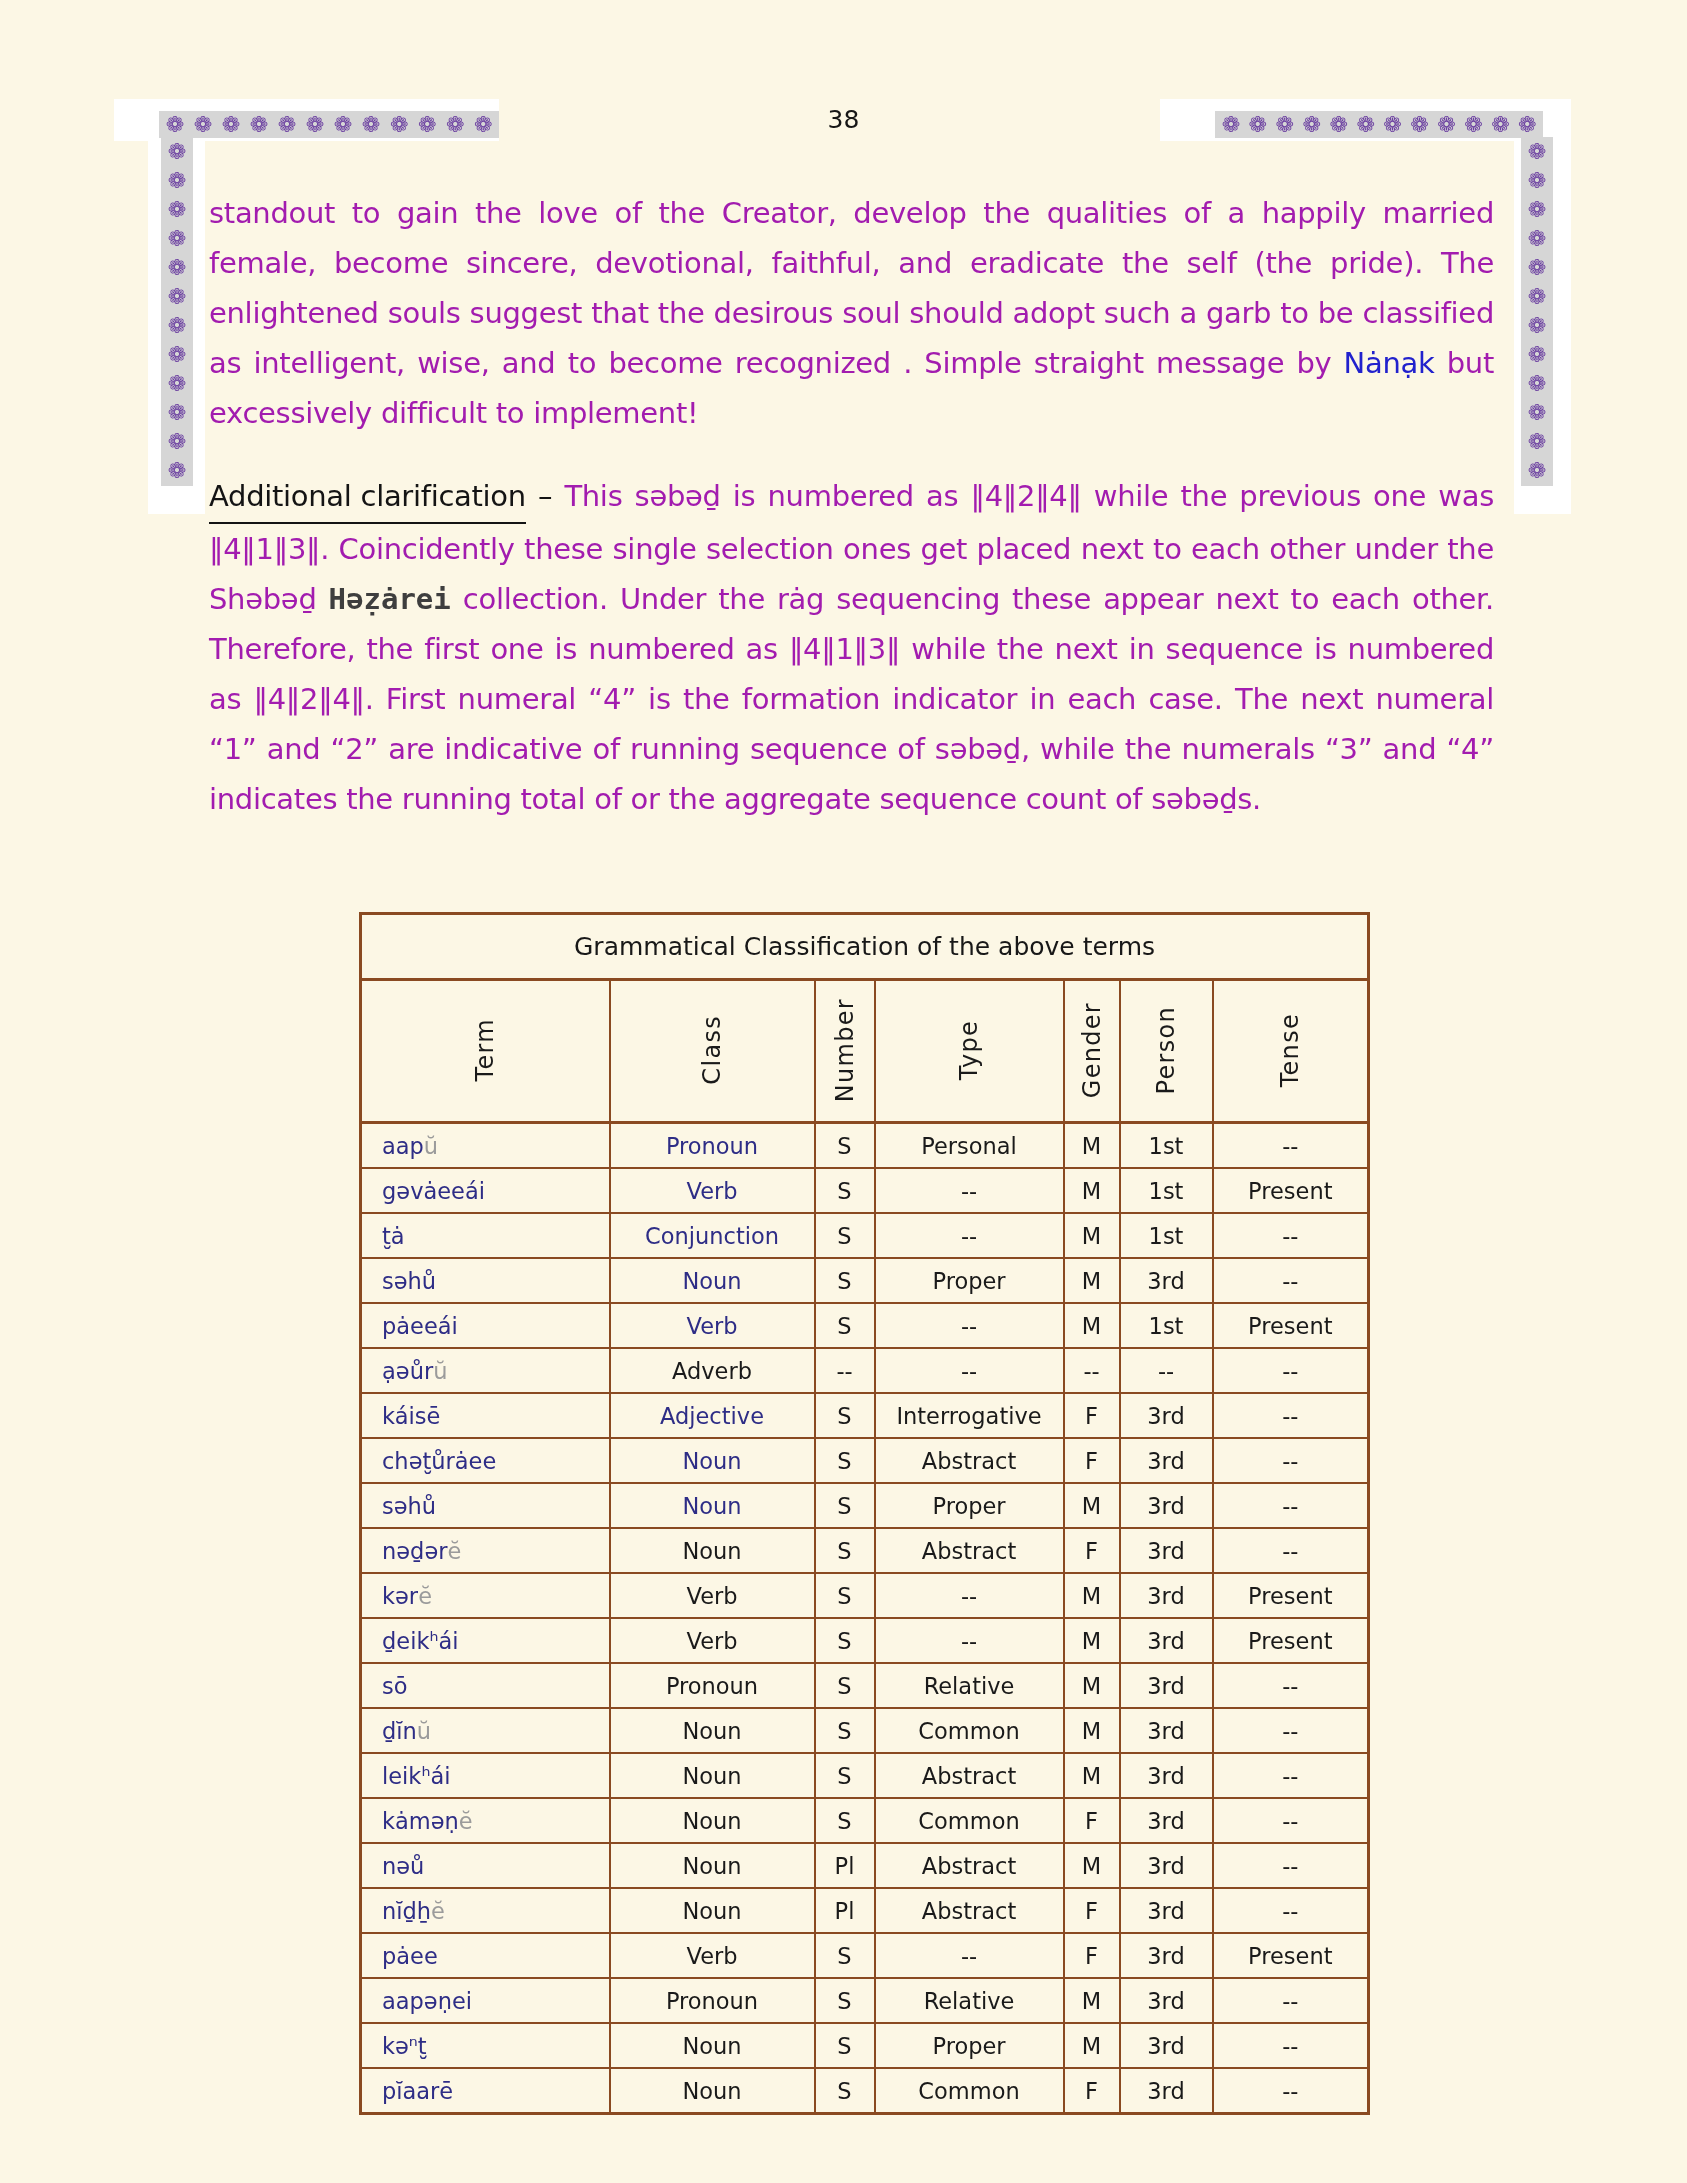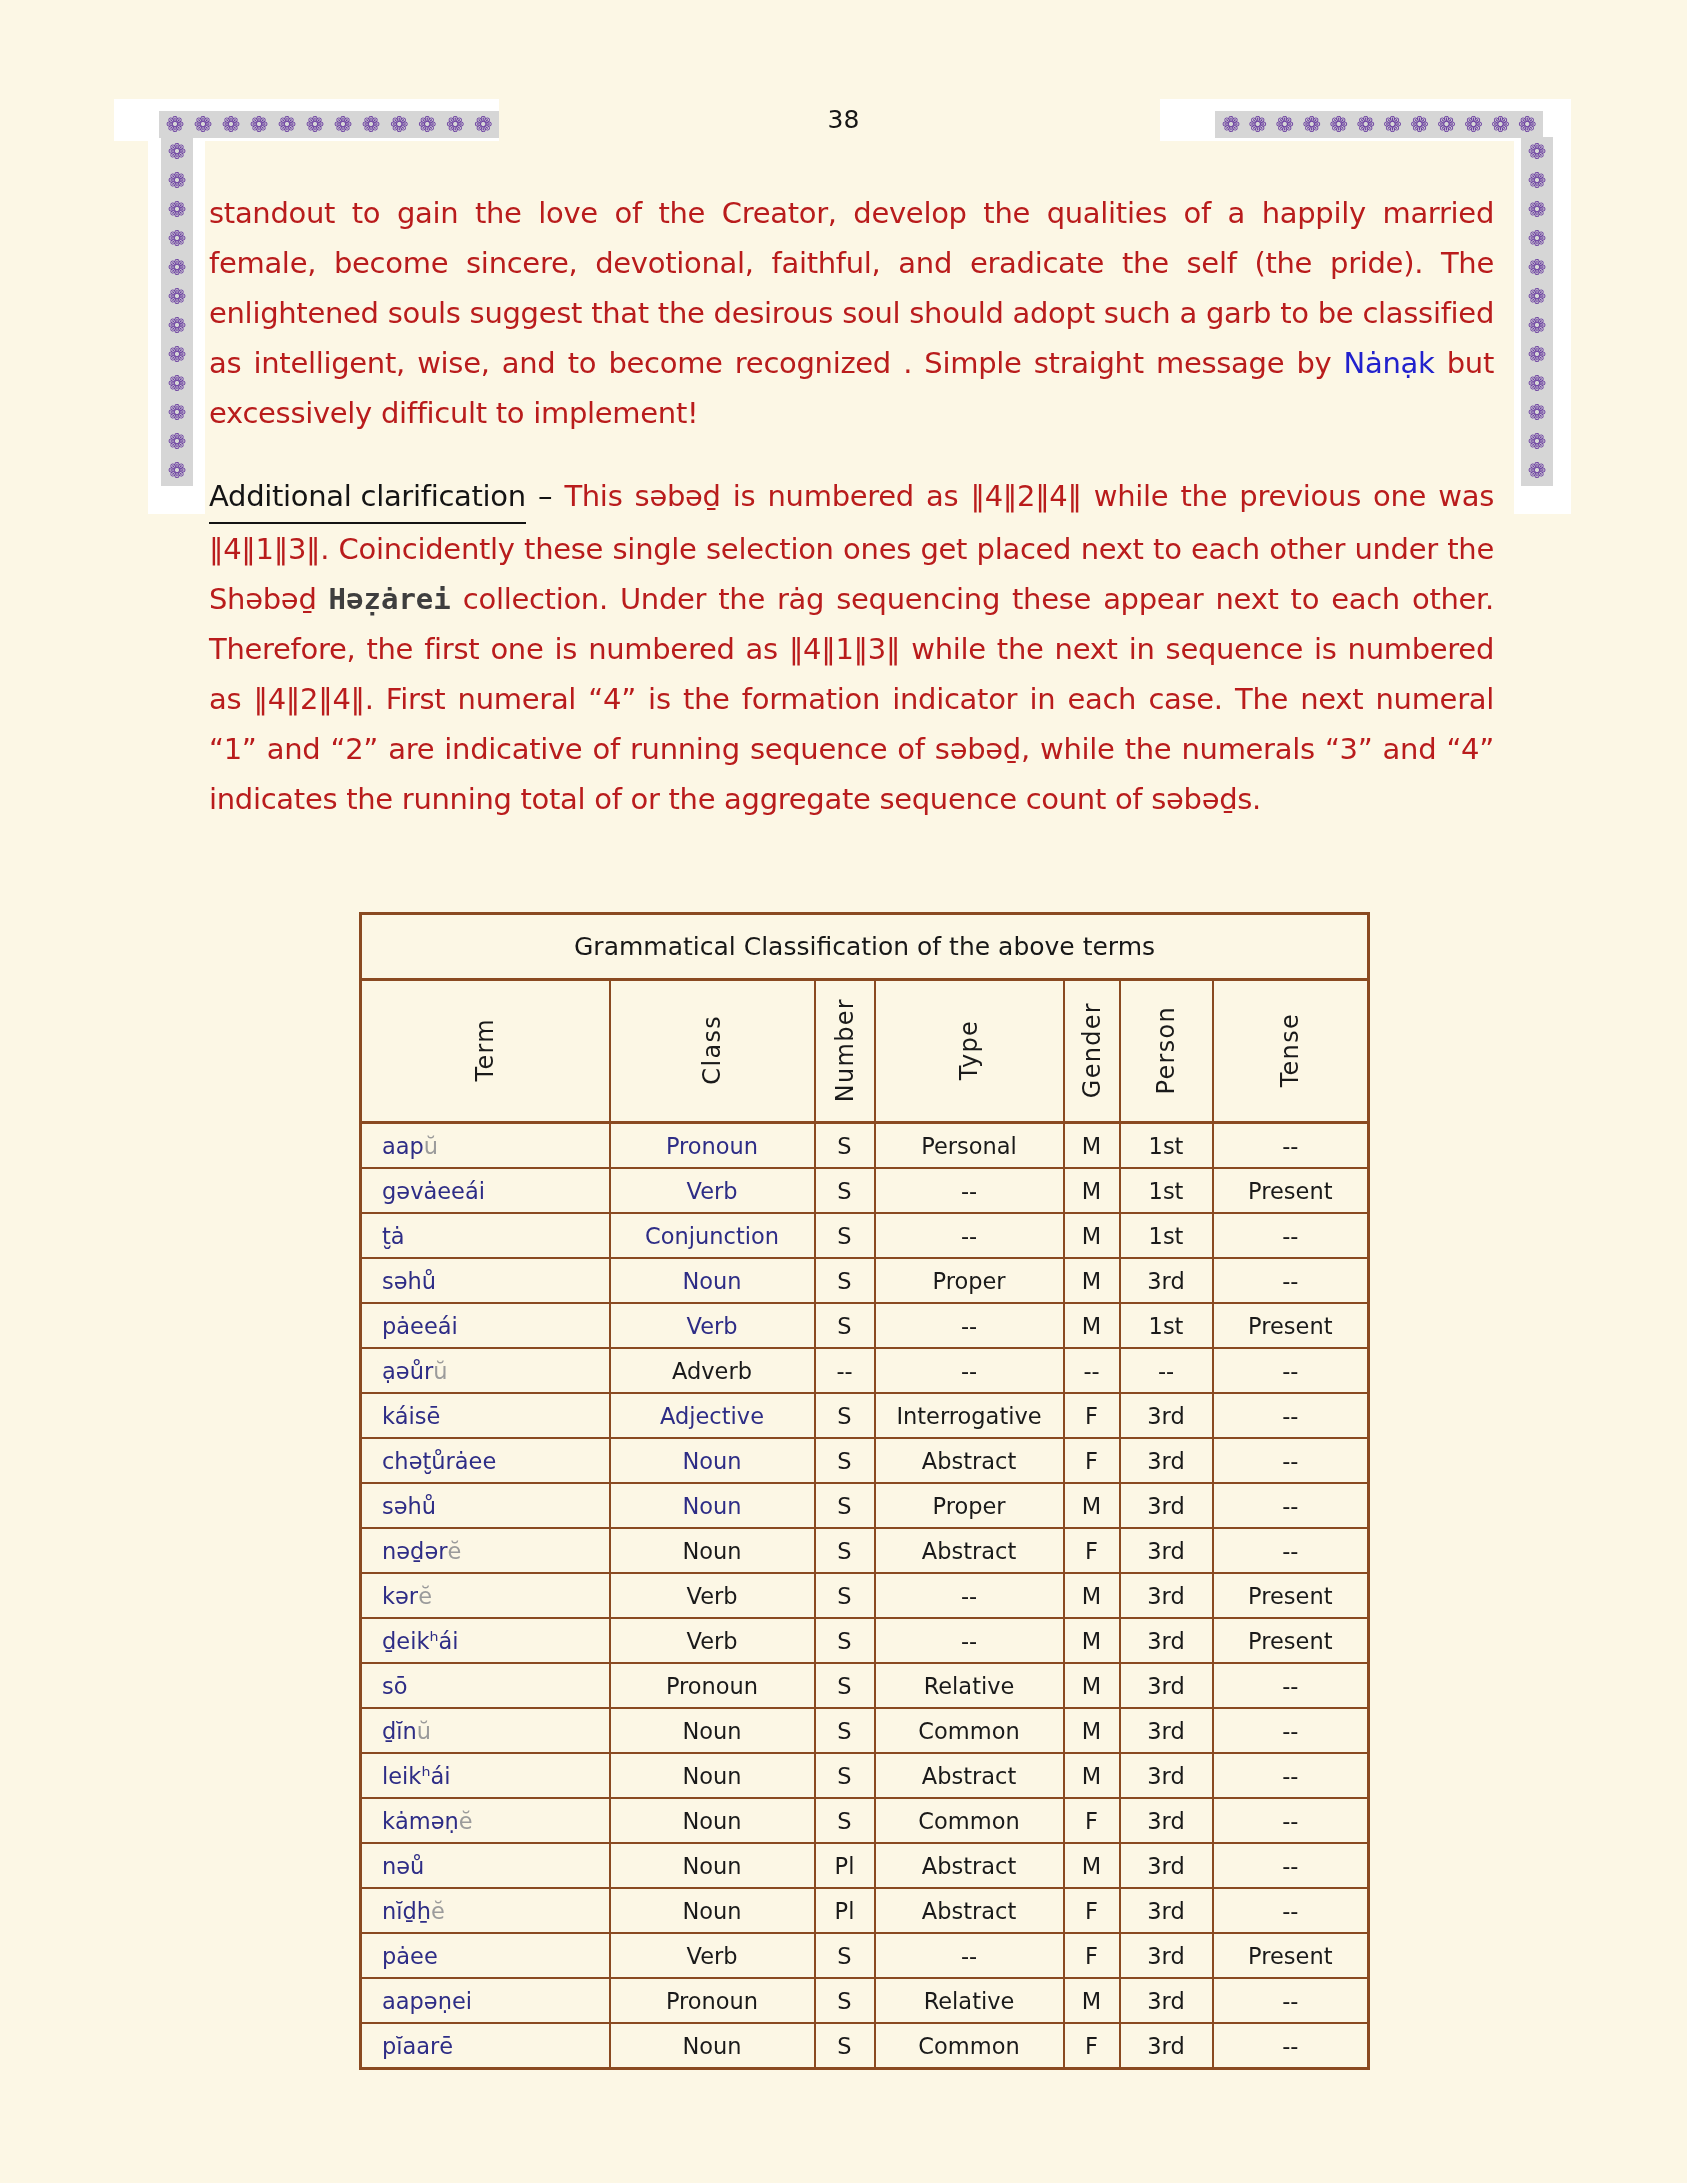--- a/index.html
+++ b/index.html
@@ -17,21 +17,21 @@
           text-align:center;display:inline-block;}
 
   .page-number{position:absolute;top:105px;left:0;width:100%;text-align:center;
                font-size:25px;color:#161616;}
 
   
   .para{position:absolute;left:209px;width:1285px;text-align:justify;
         font-size:29px;line-height:50px;color:#262254;letter-spacing:-0.3px;}
   #para1{top:188px;}
   #para2{top:463px;}
-  .seg-body{color:#b91c1c;}
+  .seg-body{color:#a21caf;}
   .seg-blue{color:#2121cd;}
   .seg-black{color:#141414;}
   .seg-black-u{color:#141414;display:inline-block;border-bottom:2.6px solid #141414;padding-bottom:1px;margin-top:8px;}
   .seg-gray{color:#3e3e3e;font-family:"DejaVu Sans Mono",monospace;letter-spacing:0;font-weight:bold;}
 
   
   .gtable{position:absolute;left:359px;top:912px;width:1008px;
           border-collapse:collapse;table-layout:fixed;
           border:3.3px solid #8a4a21;}
   .gtable td,.gtable th{border:2px solid #8a4a21;overflow:hidden;}
@@ -319,20 +319,29 @@
         <tr class="drow">
           <td class="term"><span class="tmain">aapəṇei</span></td>
           <td class="cls blk">Pronoun</td>
           <td class="c">S</td>
           <td class="c">Relative</td>
           <td class="c">M</td>
           <td class="c">3rd</td>
           <td class="c">--</td>
         </tr>
         <tr class="drow">
+          <td class="term"><span class="tmain">kəⁿt̮</span></td>
+          <td class="cls blk">Noun</td>
+          <td class="c">S</td>
+          <td class="c">Proper</td>
+          <td class="c">M</td>
+          <td class="c">3rd</td>
+          <td class="c">--</td>
+        </tr>
+        <tr class="drow">
           <td class="term"><span class="tmain">pĭaarē</span></td>
           <td class="cls blk">Noun</td>
           <td class="c">S</td>
           <td class="c">Common</td>
           <td class="c">F</td>
           <td class="c">3rd</td>
           <td class="c">--</td>
         </tr>
       </tbody>
   </table>

